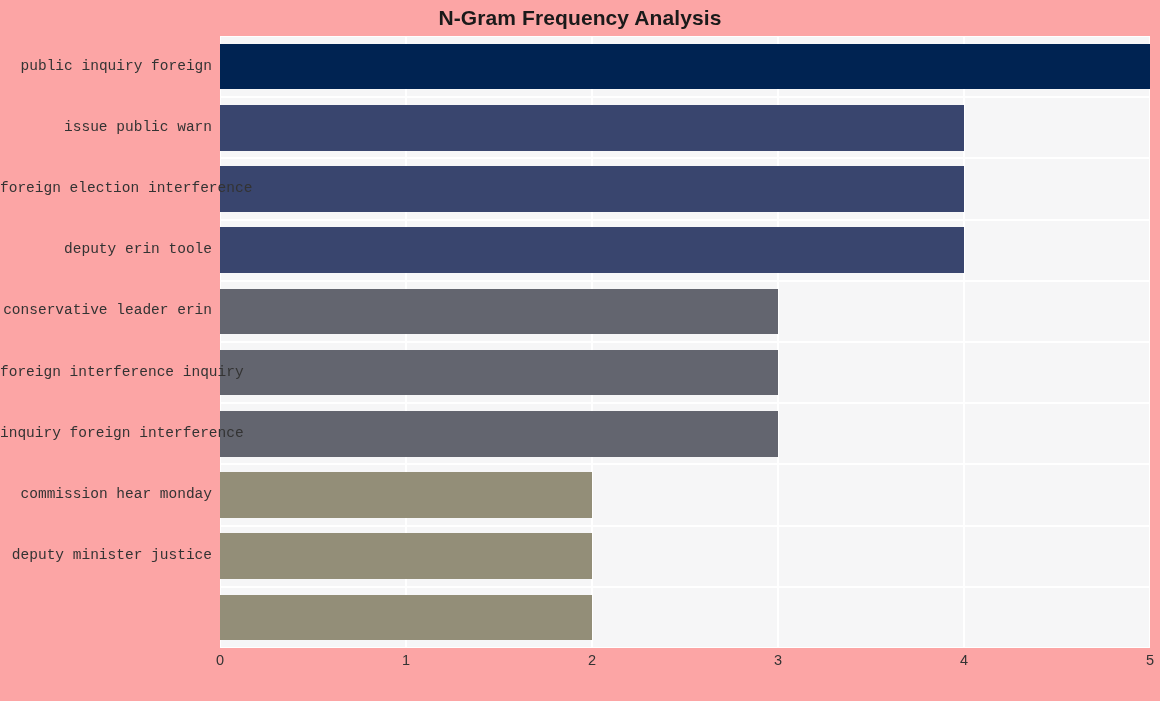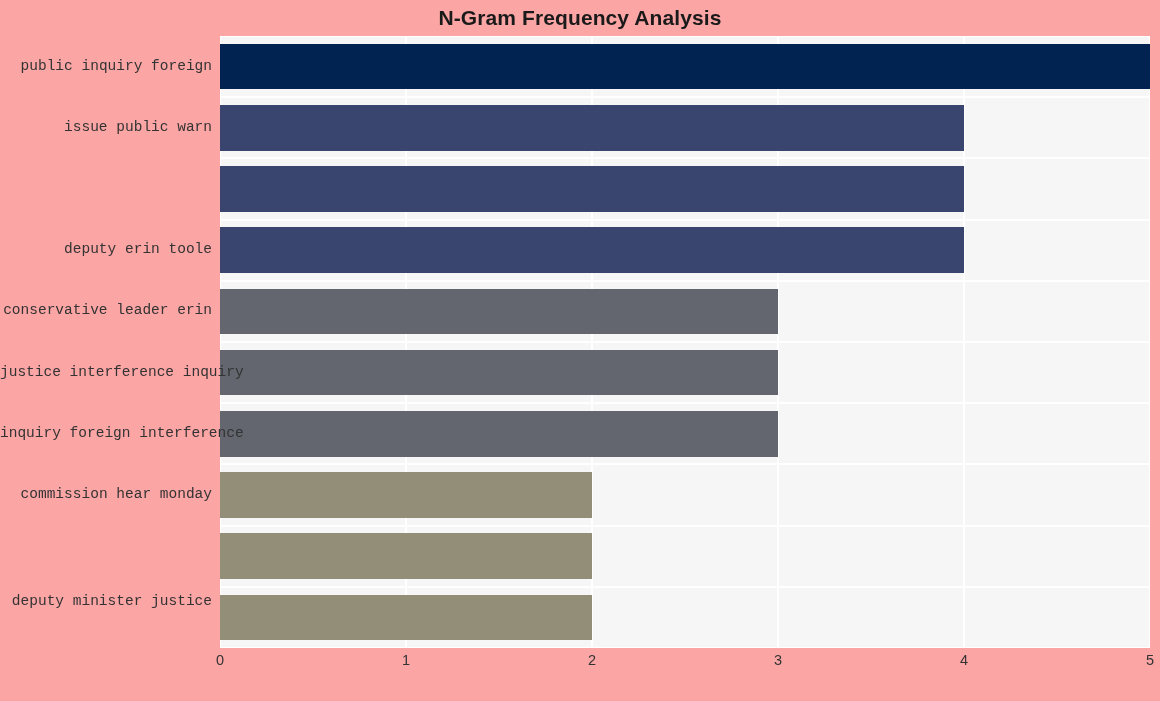--- a/index.html
+++ b/index.html
@@ -148,26 +148,27 @@
         <div class="bar" title="inquiry foreign interference: 3" style="top: 375.003px; height: 45.594px; width: 558px; background: rgb(99, 101, 111);"></div>
         <div class="bar" title="commission hear monday: 2" style="top: 436.203px; height: 45.594px; width: 372px; background: rgb(147, 142, 120);"></div>
         <div class="bar" title="deputy minister justice: 2" style="top: 497.403px; height: 45.594px; width: 372px; background: rgb(147, 142, 120);"></div>
         <div class="bar" title="minister justice deputy: 2" style="top: 558.603px; height: 45.594px; width: 372px; background: rgb(147, 142, 120);"></div>
       </div>
   </div>
 
   <div id="y-axis-labels">
       <div class="ytick" style="top: 21.6px;">public inquiry foreign</div>
       <div class="ytick" style="top: 82.8px;">issue public warn</div>
+      <div class="ytick" style="top: 144px;">foreign election interference</div>
       <div class="ytick" style="top: 205.2px;">deputy erin toole</div>
       <div class="ytick" style="top: 266.4px;">conservative leader erin</div>
-      <div class="ytick" style="top: 327.6px;">justice interference inquiry</div>
+      <div class="ytick" style="top: 327.6px;">foreign interference inquiry</div>
       <div class="ytick" style="top: 388.8px;">inquiry foreign interference</div>
       <div class="ytick" style="top: 450px;">commission hear monday</div>
-      <div class="ytick" style="top: 511.2px; margin-top: 46px;">deputy minister justice</div>
+      <div class="ytick" style="top: 511.2px;">deputy minister justice</div>
     </div>
   <div id="x-axis-labels">
       <div class="xtick" style="left: 220px;">0</div>
       <div class="xtick" style="left: 406px;">1</div>
       <div class="xtick" style="left: 592px;">2</div>
       <div class="xtick" style="left: 778px;">3</div>
       <div class="xtick" style="left: 964px;">4</div>
       <div class="xtick" style="left: 1150px;">5</div>
     </div>
 

